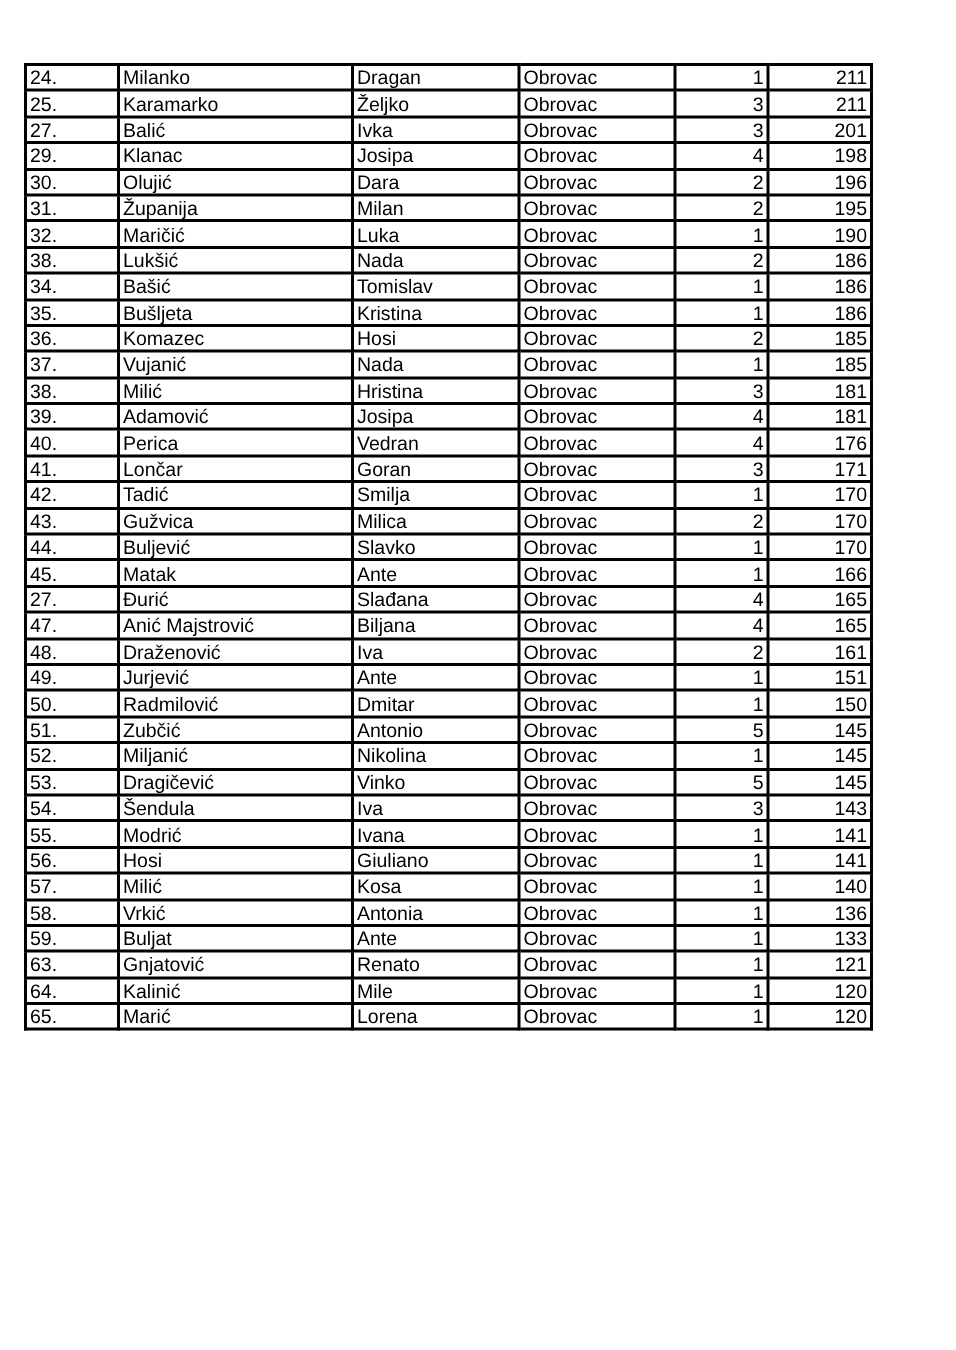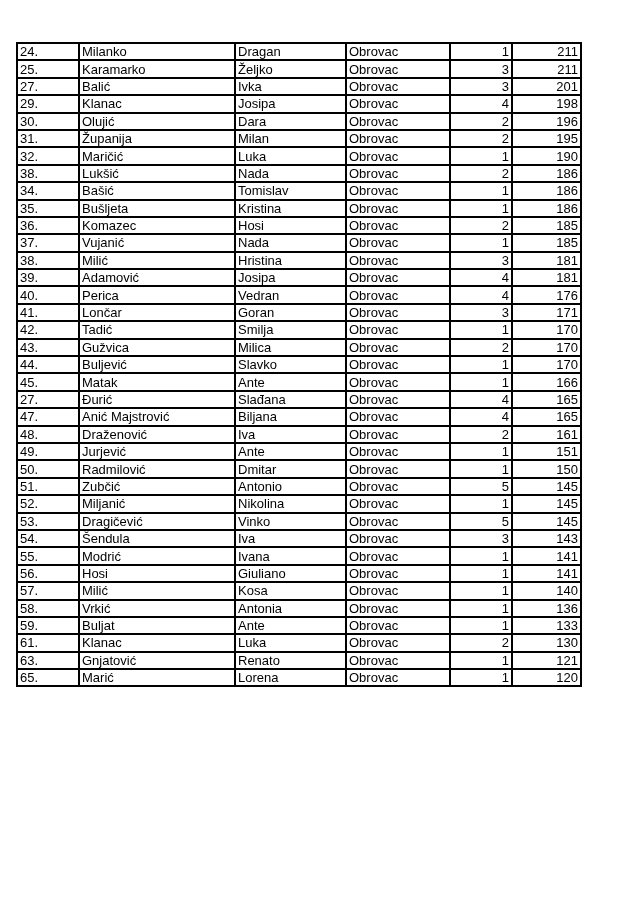--- a/index.html
+++ b/index.html
@@ -328,34 +328,34 @@
         </tr>
         <tr>
           <td class="num">59.</td>
           <td>Buljat</td>
           <td>Ante</td>
           <td>Obrovac</td>
           <td class="right">1</td>
           <td class="right">133</td>
         </tr>
         <tr>
-          <td class="num">61.</td>
-          <td>Klanac</td>
-          <td>Luka</td>
-          <td>Obrovac</td>
-          <td class="right">2</td>
-          <td class="right">130</td>
-        </tr>
-        <tr>
           <td class="num">63.</td>
           <td>Gnjatović</td>
           <td>Renato</td>
           <td>Obrovac</td>
           <td class="right">1</td>
           <td class="right">121</td>
+        </tr>
+        <tr>
+          <td class="num">64.</td>
+          <td>Kalinić</td>
+          <td>Mile</td>
+          <td>Obrovac</td>
+          <td class="right">1</td>
+          <td class="right">120</td>
         </tr>
         <tr>
           <td class="num">65.</td>
           <td>Marić</td>
           <td>Lorena</td>
           <td>Obrovac</td>
           <td class="right">1</td>
           <td class="right">120</td>
         </tr>
       </tbody>

